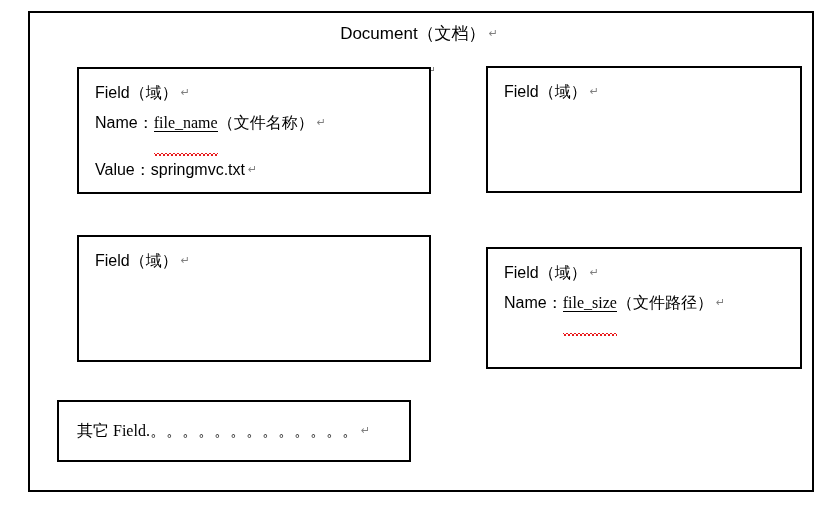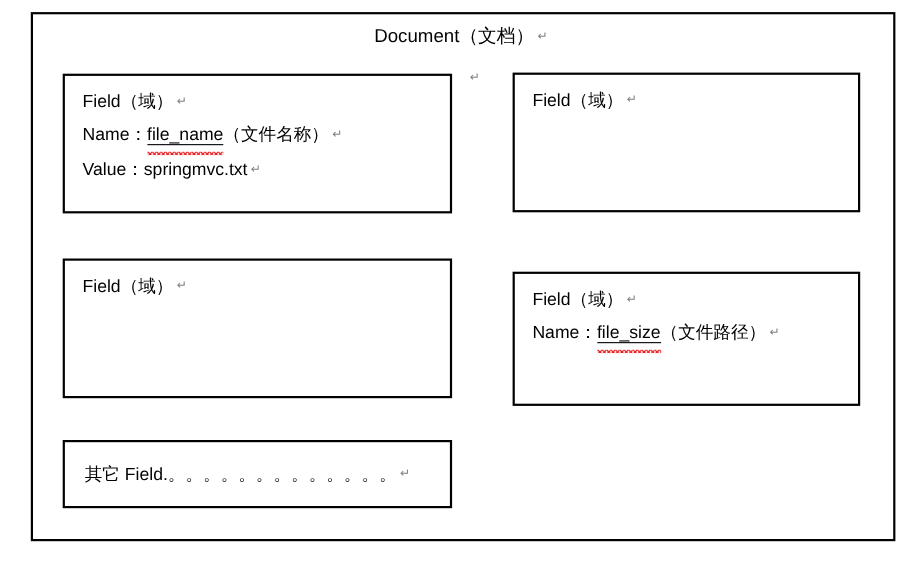--- a/index.html
+++ b/index.html
@@ -46,20 +46,21 @@
     white-space: nowrap;
   }
 
   
   .field-box {
     position: absolute;
     border: 2px solid #000000;
     box-sizing: border-box;
     background: #ffffff;
     padding: 9px 0 6px 16px;
+    margin-left: 20px;
   }
 
   .fb1 { left: 57px;  top: 67px;  width: 354px; height: 127px; }
   .fb2 { left: 466px; top: 66px;  width: 316px; height: 127px; }
   .fb3 { left: 57px;  top: 235px; width: 354px; height: 127px; }
   .fb4 { left: 466px; top: 247px; width: 316px; height: 122px; }
 
   .other-box {
     position: absolute;
     left: 57px;
@@ -78,41 +79,42 @@
     white-space: nowrap;
   }
   .line.head { line-height: 29px; }
 
   .label { }
 
   
   .spell {
     position: relative;
     display: inline-block;
-    padding-bottom: 1px;
+    padding-bottom: 16px;
+    font-family: Liberation Serif, serif;
   }
   .spell::after {
     content: "";
     position: absolute;
     left: 0;
     right: 0;
     bottom: -2px;
     height: 3px;
     background-image:
       linear-gradient(45deg, transparent 40%, #e8191b 40%, #e8191b 60%, transparent 60%),
       linear-gradient(-45deg, transparent 40%, #e8191b 40%, #e8191b 60%, transparent 60%);
     background-size: 4px 4px;
     background-repeat: repeat-x;
   }
   .spell .u {
     border-bottom: 1px solid #000;
     padding-bottom: 0px;
   }
 
-  .cn { font-family: Liberation Sans, sans-serif; }
+  .cn { font-family: Liberation Serif, serif; }
 
   
   .pmark {
     color: #808080;
     font-size: 11px;
     padding-left: 3px;
     vertical-align: 2px;
   }
   .pmark-float {
     position: absolute;

